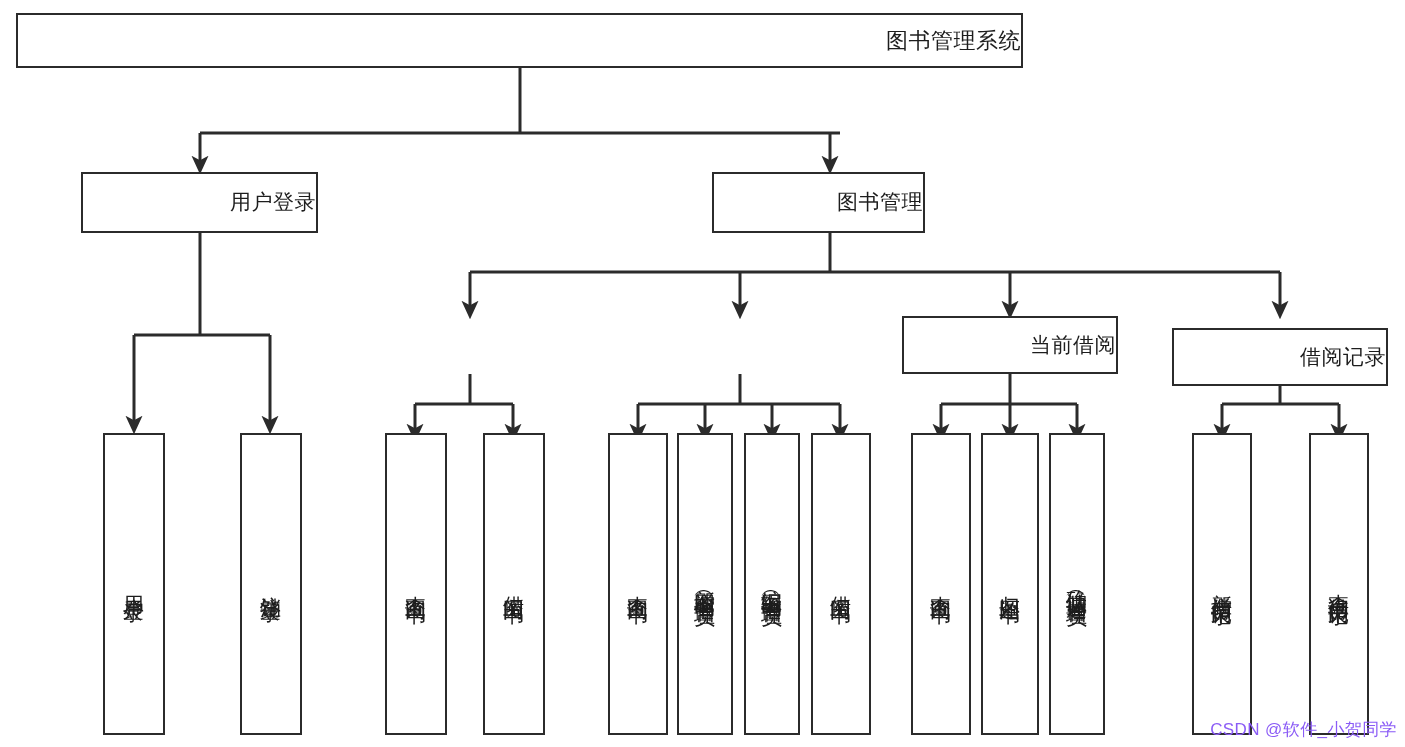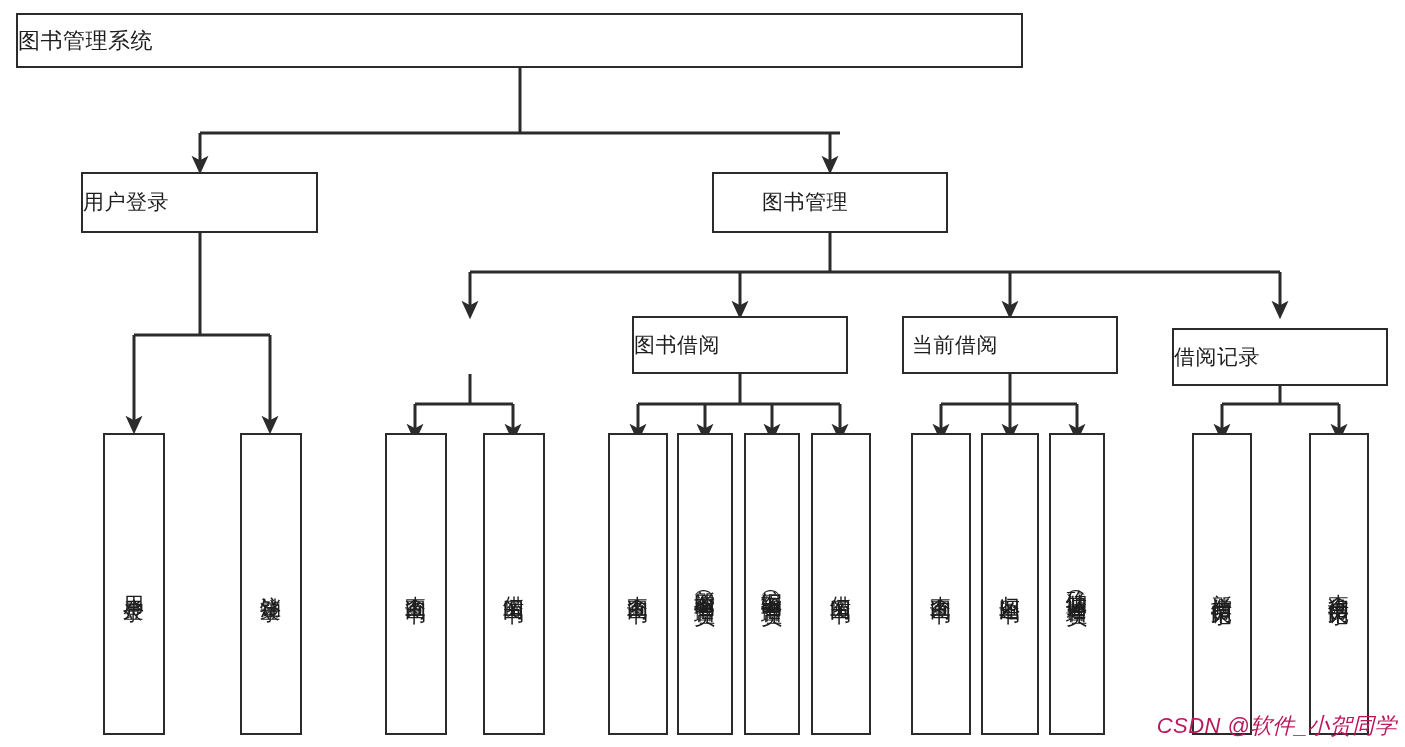--- a/index.html
+++ b/index.html
@@ -25,21 +25,21 @@
     height: 747px;
     pointer-events: none;
   }
   .node {
     position: absolute;
     box-sizing: border-box;
     background: #ffffff;
     border: 2.5px solid #2b2b2b;
     display: flex;
     align-items: center;
-    justify-content: flex-start;
+    justify-content: flex-end;
     color: #1d1d1d;
   }
   .node .label {
     display: block;
     text-align: center;
     line-height: 1.18;
     white-space: nowrap;
   }
   .node.horiz .label {
     font-size: 21px;
@@ -54,25 +54,24 @@
     text-orientation: upright;
     font-size: 21px;
     letter-spacing: 2.5px;
     line-height: 1.1;
   }
   #title-node .label { font-size: 22px; }
   #watermark {
     position: absolute;
     right: 8px;
     bottom: 6px;
-    font-size: 22px;
-    color: #be185d;
+    font-size: 17px;
+    color: #8b5cf6;
     letter-spacing: 0.4px;
     white-space: nowrap;
-    font-style: italic;
   }
 </style>
 </head>
 <body>
 
 <div id="canvas">
 
   <svg id="wires" viewBox="0 0 1405 747" width="1405" height="747" xmlns="http://www.w3.org/2000/svg">
     <defs>
       <marker id="arrow" viewBox="0 0 12 12" refX="6" refY="6" markerWidth="6.2" markerHeight="6.2" orient="auto-start-reverse">
@@ -123,27 +122,24 @@
     </g>
   </svg>
 
   <div class="node horiz" id="title-node" style="left:16px;top:13px;width:1007px;height:55px;">
     <span class="label">图书管理系统</span>
   </div>
 
   <div class="node horiz" style="left:81px;top:172px;width:237px;height:61px;">
     <span class="label">用户登录</span>
   </div>
-  <div class="node horiz" style="left:712px;top:172px;width:236px;height:61px;padding-left:48px;">
+  <div class="node horiz" style="left:712px;top:172px;width:213px;height:61px;padding-left:48px;">
     <span class="label">图书管理</span>
   </div>
 
-  <div class="node horiz" style="left:632px;top:316px;width:216px;height:58px;">
-    <span class="label">图书借阅</span>
-  </div>
   <div class="node horiz" style="left:902px;top:316px;width:216px;height:58px;padding-left:8px;">
     <span class="label">当前借阅</span>
   </div>
   <div class="node horiz" style="left:1172px;top:328px;width:216px;height:58px;">
     <span class="label">借阅记录</span>
   </div>
 
   <div class="node vert" style="left:103px;top:433px;width:62px;height:302px;">
     <span class="label">用户登录</span>
   </div>

